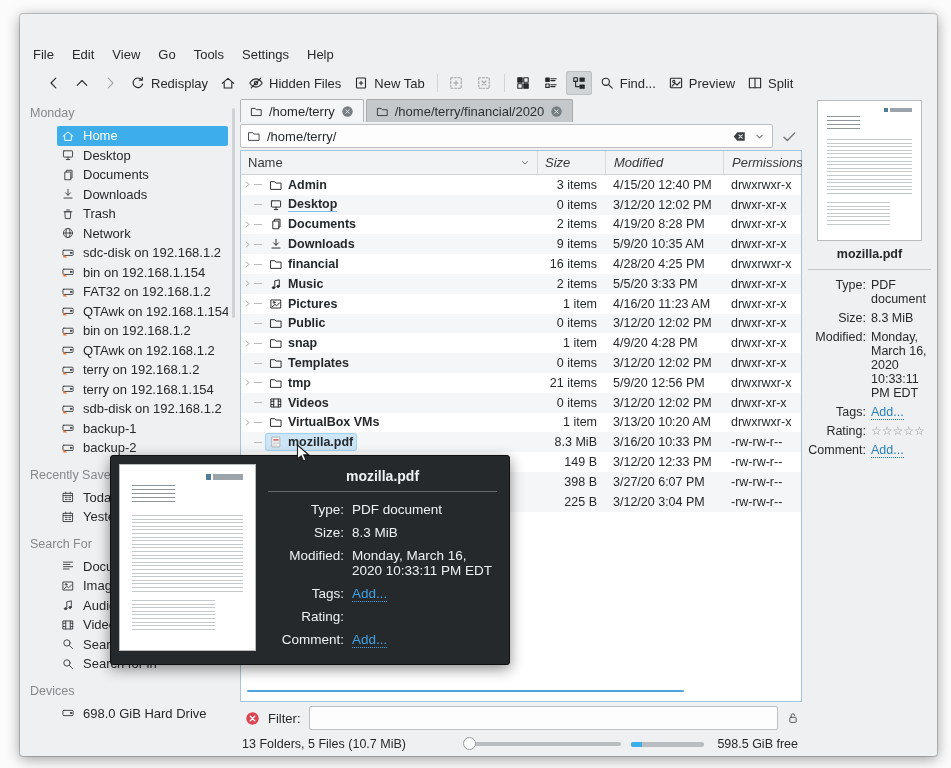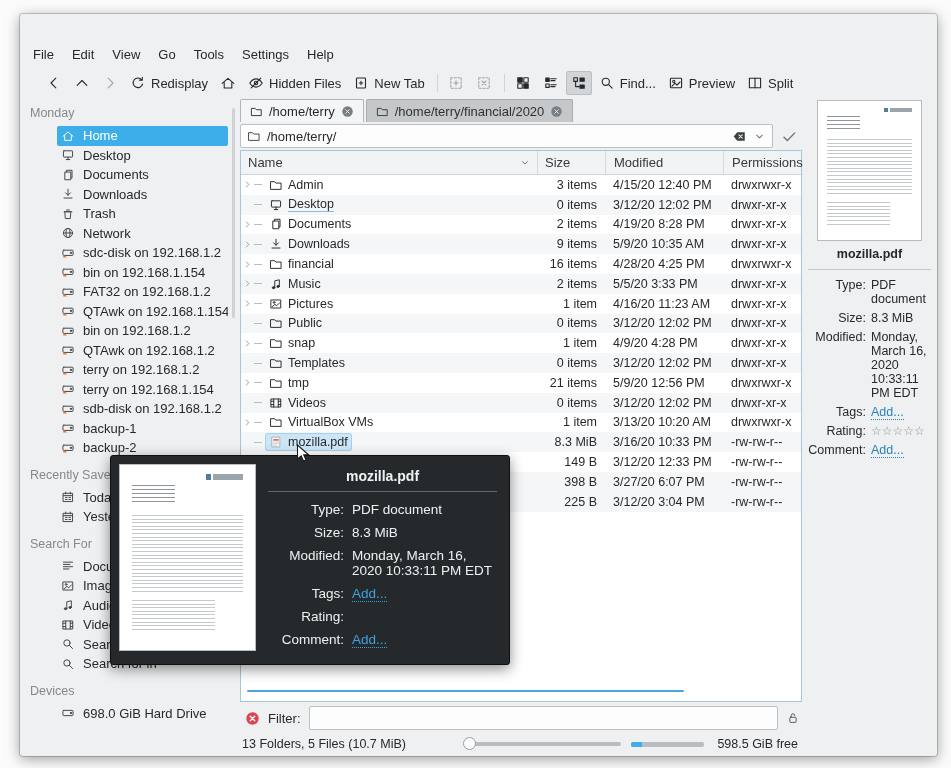--- a/index.html
+++ b/index.html
@@ -53,35 +53,35 @@
   .locbar{position:absolute;left:0;top:26px;width:100%;height:24px;display:flex;align-items:center;gap:8px;}
   .locfield{flex:1;height:24px;background:#fdfdfd;border:1px solid #bcc0c3;border-radius:2px;display:flex;align-items:center;
     gap:6px;padding:0 6px;box-sizing:border-box;}
   .loctext{flex:1;font-size:13px;color:#26292b;}
   .lockcheck{color:#6f7477;margin-right:4px;}
 
   
   .view{position:absolute;left:0;top:52px;width:100%;height:552px;background:#fff;border:1px solid #a6c6da;box-sizing:border-box;}
   .thead{display:flex;height:23px;background:#f2f3f4;border-bottom:1px solid #d0d4d6;font-size:13px;color:#36393b;align-items:center;}
   .hcell{display:flex;align-items:center;height:100%;box-sizing:border-box;text-align:center;}
-  .hcell+.hcell{border-left:1px solid #d7dadc;}
+  .hcell+.hcell{border-left:1px solid #d7dadc;font-style:italic;}
   .h-name{flex:1;padding-left:7px;}
   .h-name .sorticon{margin-left:auto;margin-right:6px;color:#6c7073;}
   .h-size{width:68px;padding-left:7px;}
   .h-mod{width:118px;padding-left:8px;}
   .h-perm{width:78px;padding-left:8px;}
   .tbody{font-size:12.5px;color:#26292b;}
   .frow{display:flex;align-items:center;height:19.8px;}
   .frow.alt{background:#f5f6f7;}
   .c-name{flex:1;display:flex;align-items:center;min-width:0;}
   .expander{width:13px;display:inline-flex;justify-content:center;color:#8d9194;flex:0 0 13px;}
   .treedash{width:8px;height:1px;background:#b8bcbe;margin-right:4px;flex:0 0 8px;}
   .namewrap{display:inline-flex;align-items:center;gap:5px;padding:1px 3px;border-radius:2px;}
   .namewrap.hovered{background:#cde6f7;box-shadow:0 0 0 1px #a3d2f0;}
-  .nametext{white-space:nowrap;}
+  .nametext{white-space:nowrap;font-weight:bold;}
   .frow.focused .nametext{border-bottom:1px solid #7fc1e8;}
   .c-size{width:68px;text-align:right;padding-right:8px;box-sizing:border-box;}
   .c-mod{width:118px;padding-left:8px;box-sizing:border-box;}
   .c-perm{width:78px;padding-left:8px;box-sizing:border-box;}
   .hscroll{position:absolute;left:6px;bottom:9px;width:437px;height:2px;background:#4ba6dd;border-radius:1px;}
 
   
   .filterbar{position:absolute;left:0;top:607px;width:100%;height:26px;display:flex;align-items:center;gap:8px;padding-left:5px;box-sizing:border-box;}
   .filterlabel{font-size:13px;color:#26292b;}
   .filterinput{flex:1;height:22px;border:1px solid #bcc0c3;border-radius:2px;background:#fdfdfd;font-size:13px;padding:0 5px;outline:none;}

